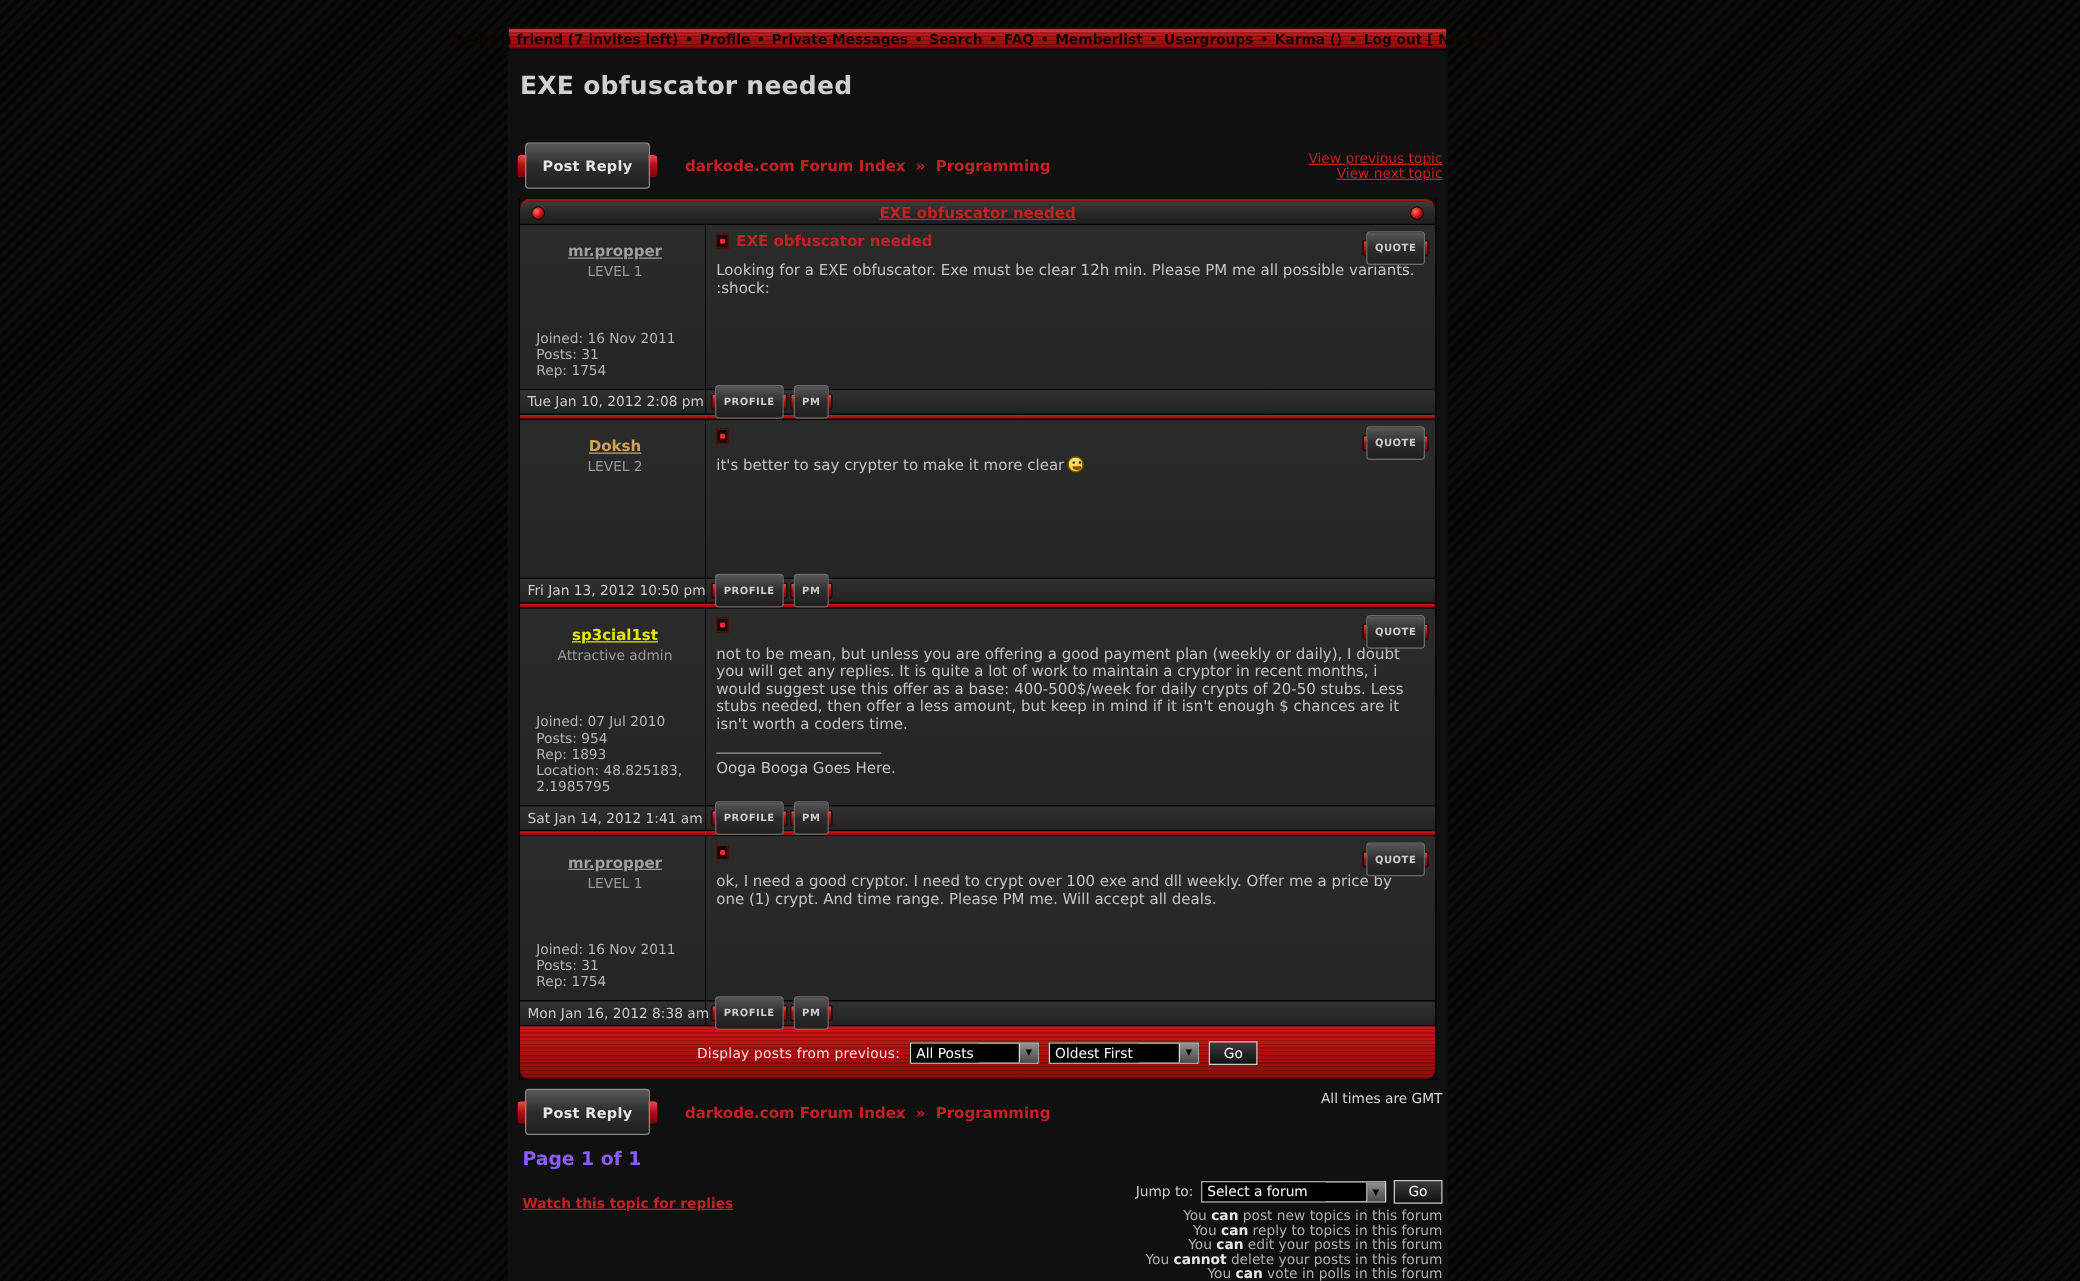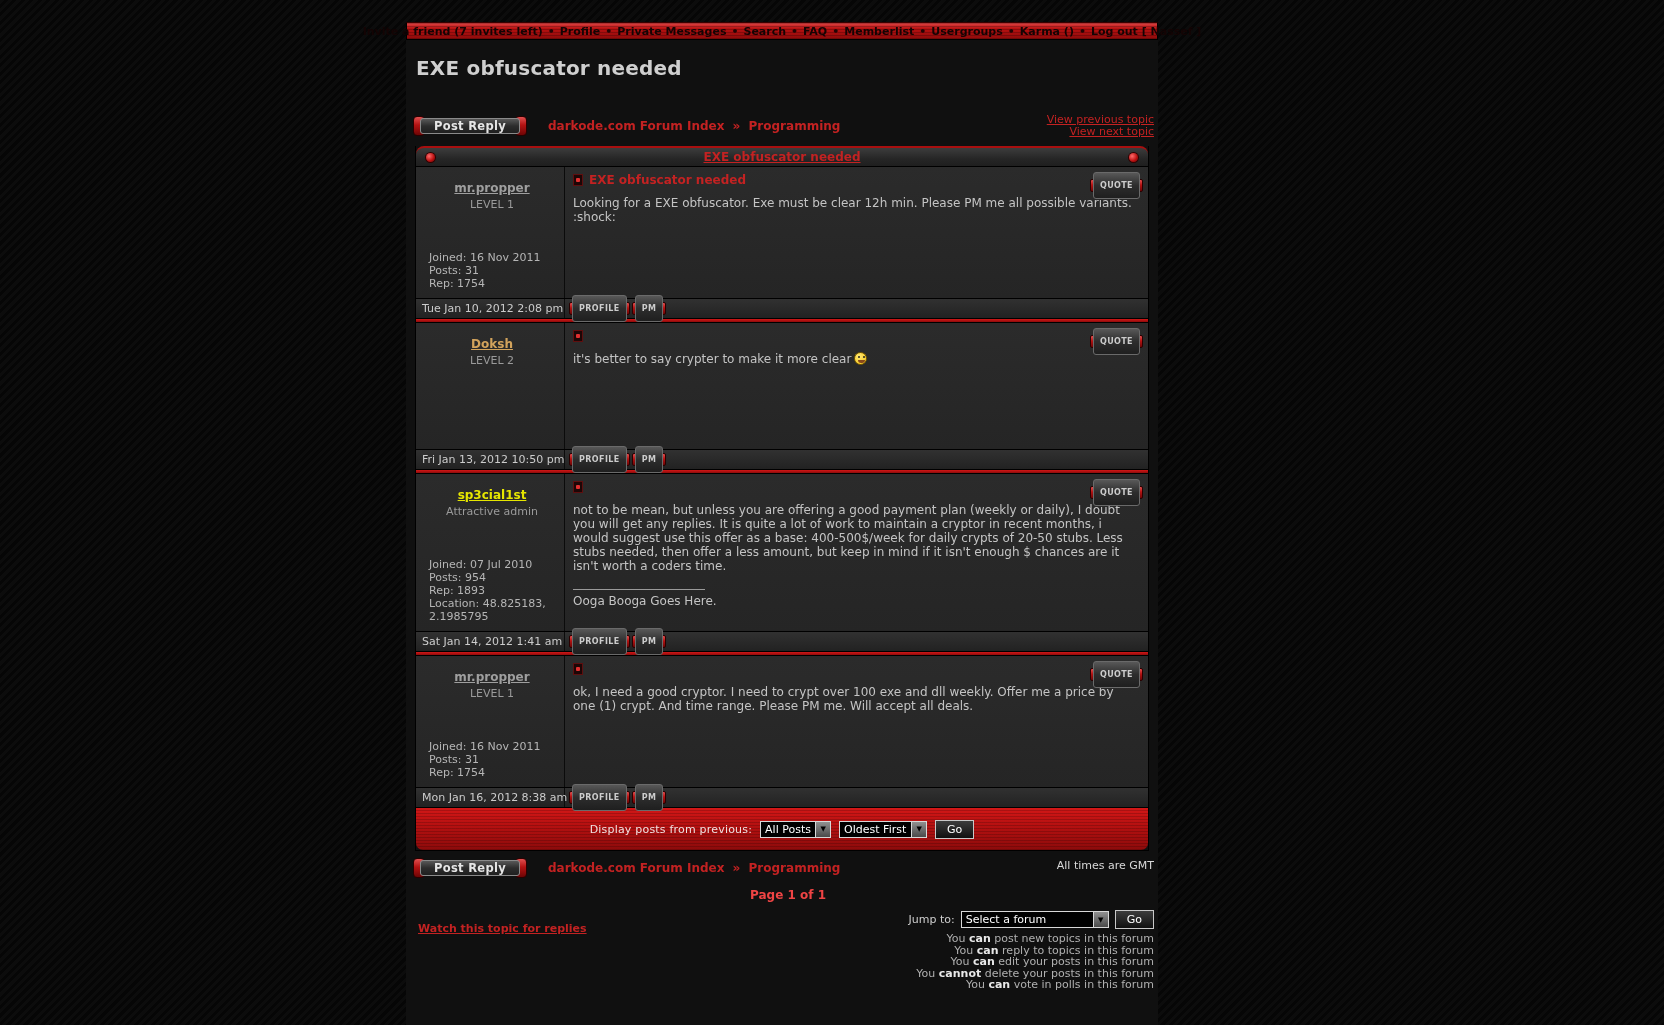--- a/index.html
+++ b/index.html
@@ -42,21 +42,21 @@
   .topic-nav { margin-left:auto; text-align:right; font-size:11px; line-height:12px; }
   .topic-nav a { display:block; color:#c32222; text-decoration:underline; cursor:pointer; }
   .all-times { margin-left:auto; font-size:11px; color:#d8d8d8; align-self:flex-start; padding-top:1px; }
 
   
   button.pill { border:0; background:transparent; padding:0; display:inline-flex; align-items:center; cursor:pointer; font-family:inherit; }
   .pill .cap { display:inline-block; border-radius:4px; background:linear-gradient(180deg,#e25050 0%,#b31212 45%,#6e0505 100%); border:1px solid #2a0000; }
   .pill .mid { position:relative; z-index:1; display:inline-flex; align-items:center; justify-content:center; color:#e6e6e6; font-weight:bold;
     background:linear-gradient(#585858,#2d2d2d 50%,#1f1f1f); border:1px solid #8a8a8a; border-radius:3px; }
   .pill-lg .cap { width:12px; height:20px; margin:0 -5px; }
-  .pill-lg .mid { height:16px; padding:0 13px; font-size:11.5px; letter-spacing:.3px; }
+  .pill-lg .mid { height:37px; padding:0 13px; font-size:11.5px; letter-spacing:.3px; }
   .pill-sm .cap { width:5px; height:13px; margin:0 -2px; border-radius:2px; }
   .pill-sm .mid { height:27px; padding:0 6px; font-size:8px; color:#cccccc; border-color:#6a6a6a; letter-spacing:.4px; }
 
   
   .topic-table { margin:8px 9px 0 9px; border:1px solid #000; border-top:0; }
   .t-titlebar {
     height:21px; position:relative; display:flex; align-items:center;
     background:linear-gradient(#3c3c3c,#262626 60%,#1f1f1f);
     border-top:2px solid #a80f0f; border-bottom:1px solid #000;
     border-radius:8px 8px 0 0;
@@ -110,30 +110,30 @@
     background:linear-gradient(#d21717,#8e0b0b); border-bottom:1px solid #000; }
 
   
   .footer-bar { height:42px; display:flex; align-items:center; justify-content:center; gap:8px;
     background:
       repeating-linear-gradient(0deg, rgba(0,0,0,.18) 0 1px, transparent 1px 3px),
       linear-gradient(#d21717 0%, #b31010 45%, #8c0b0b 100%);
     border-radius:0 0 7px 7px; font-size:11px; color:#f2e2e2; }
   .footer-bar .lbl { font-weight:normal; letter-spacing:.2px; }
 
-  .sel { display:inline-flex; align-items:stretch; background:#000; border:1px solid #d8d8d8; height:17px; }
+  .sel { display:inline-flex; align-items:stretch; background:#000; border:1px solid #d8d8d8; height:17px;gap:32px; }
   .sel select { appearance:none; -webkit-appearance:none; background:#000; color:#fff; border:0;
     font-size:11px; font-family:inherit; padding:0 4px; outline:none; cursor:pointer; }
   .sel .arrow { width:15px; display:flex; align-items:center; justify-content:center;
     background:linear-gradient(#909090,#4a4a4a); border-left:1px solid #d8d8d8; color:#000; font-size:7px; cursor:pointer; }
   .btn-go { background:linear-gradient(#3c3c3c,#101010); border:1px solid #c8c8c8; color:#fff;
     font-size:11px; font-family:inherit; padding:1px 11px; height:19px; cursor:pointer; }
 
   
-  .page-indicator { margin:10px 0 0 12px; font-size:12px; font-weight:bold; color:#ef4444;text-align:center; }
+  .page-indicator { margin:10px 0 0 12px; font-size:15px; font-weight:bold; color:#8b5cf6; }
   .bottom-row { display:flex; margin:8px 4px 0 12px; }
   .watch-link { font-size:11px; font-weight:bold; color:#c32222; text-decoration:underline; cursor:pointer; margin-top:12px; }
   .bottom-right { margin-left:auto; text-align:right; }
   .jump-row { display:flex; align-items:center; justify-content:flex-end; gap:6px; font-size:11px; color:#cfcfcf; }
   .jump-row .sel { width:148px; }
   .jump-row .sel select { flex:1; }
   .perms { margin-top:4px; font-size:11px; line-height:11.5px; color:#b0b0b0; }
   .perms b { color:#e8e8e8; }
 </style>
 </head>

